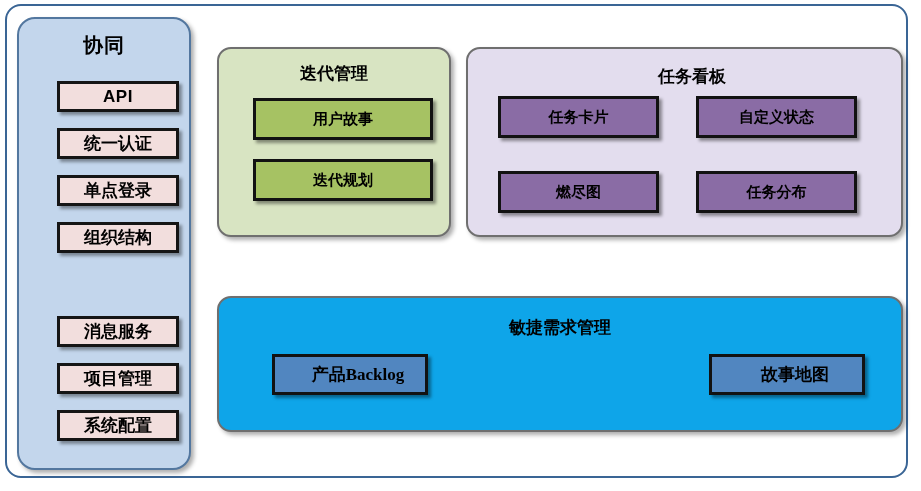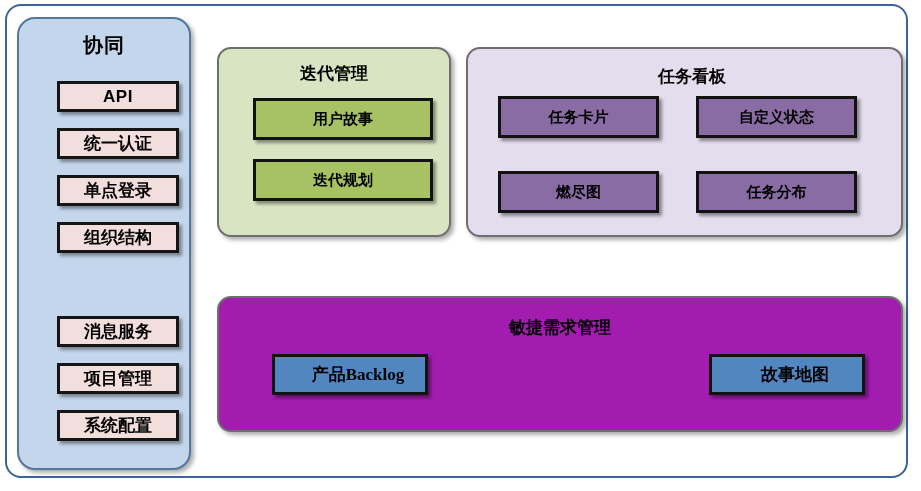--- a/index.html
+++ b/index.html
@@ -149,21 +149,21 @@
     font-weight: bold;
     color: #000000;
   }
 
   
   .blue-panel {
     left: 217px;
     top: 296px;
     width: 686px;
     height: 136px;
-    background: #a21caf;
+    background: #0ea5e9;
     border-color: #6f6f6f;
   }
   .blue-panel .panel-title {
     top: 18px;
     font-size: 17px;
   }
   .blue-box {
     position: absolute;
     top: 56px;
     width: 156px;

